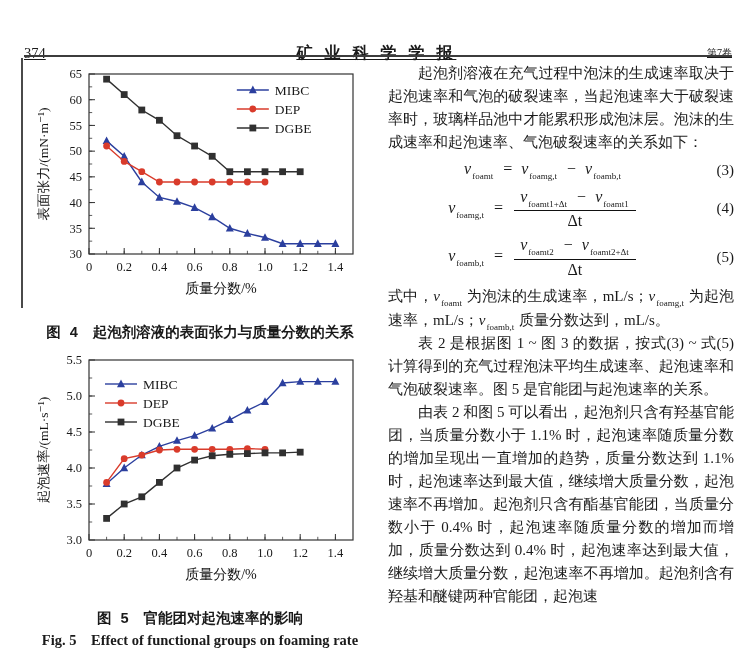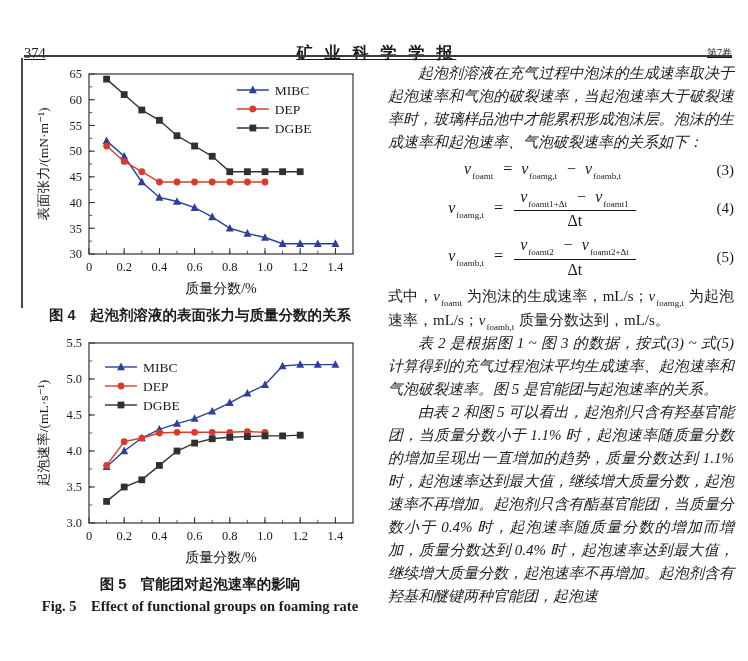--- a/index.html
+++ b/index.html
@@ -13,27 +13,27 @@
   .page-num { font-size:14.5px; }
   .journal-title { font-size:16px; font-weight:bold; letter-spacing:4px; }
   .volume { font-size:10px; }
   .header-rule { position:absolute; left:24px; right:16px; top:55px; border-top:2px solid #3c3c3c; }
   .artifact-line { position:absolute; left:21px; top:58px; width:2px; height:250px; background:#4a4a4a; }
 
   .col-left { position:absolute; left:24px; top:62px; width:352px; }
   .col-right { position:absolute; left:388px; top:62px; width:346px; }
 
   figure { text-align:center; margin-bottom:6px; }
-  .cap-cn { font-family:Liberation Sans, sans-serif; font-weight:bold;
-    font-size:14.5px; margin-top:0; }
+  .cap-cn { font-family:Liberation Mono, monospace; font-weight:bold;
+    font-size:14.5px; margin-top:17px; }
   .cap-en { font-family:"Liberation Serif","DejaVu Serif",serif; font-weight:bold;
     font-size:14.5px; margin-top:3px; }
 
   .para { font-size:15px; line-height:23px; text-align:justify; }
-  .indent { text-indent:2em;font-style:italic; }
+  .indent { text-indent:2em; }
 
   
   .vt { white-space:nowrap; }
   .vt i { font-family:"Liberation Serif","DejaVu Serif",serif; font-style:italic; }
   .ss { display:inline-flex; align-items:flex-start;
         font-size:9px; line-height:1.08; vertical-align:-0.55em; margin:0 1px 0 1px; font-style:normal; }
   .equations { margin:6px 0 4px 0; }
   .eq { display:flex; align-items:center; font-size:16px; margin:6px 0; }
   .eq-body { flex:1; text-align:center; }
   .eq-num { width:36px; text-align:right; font-size:15px; }

